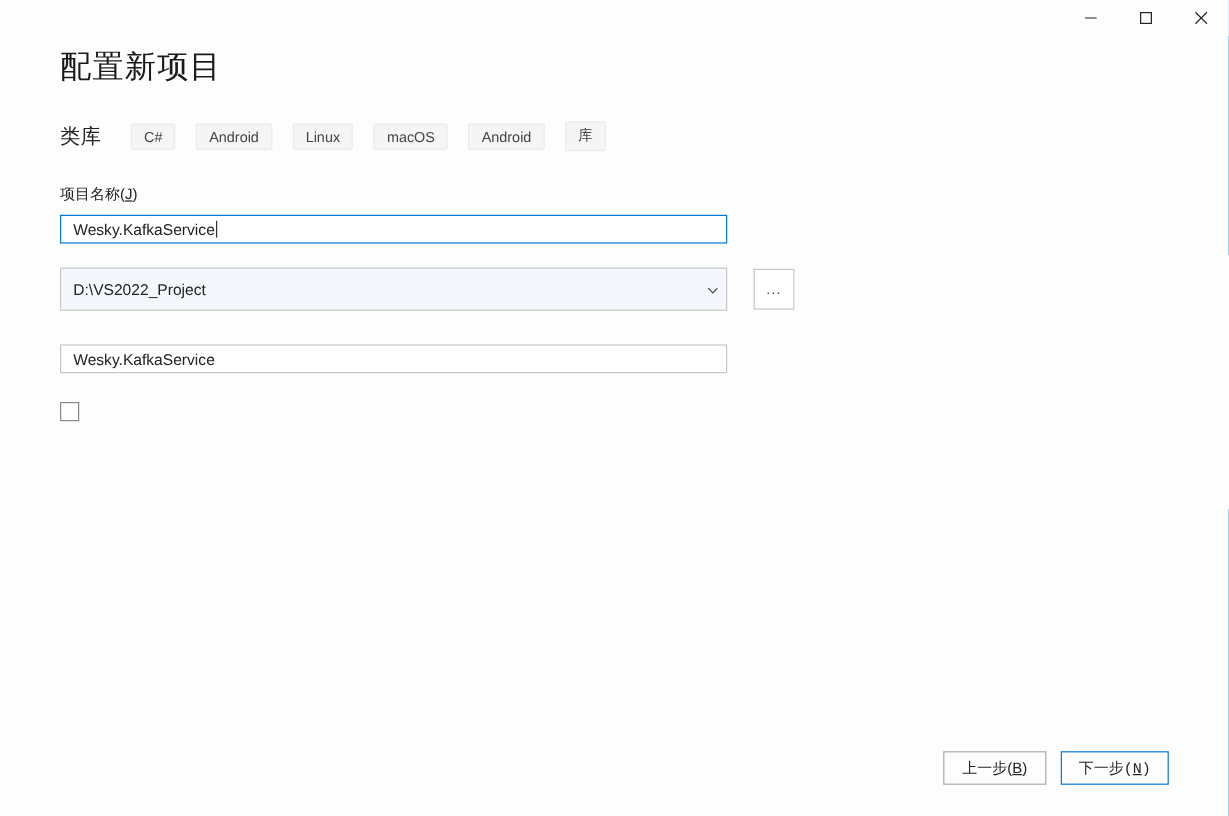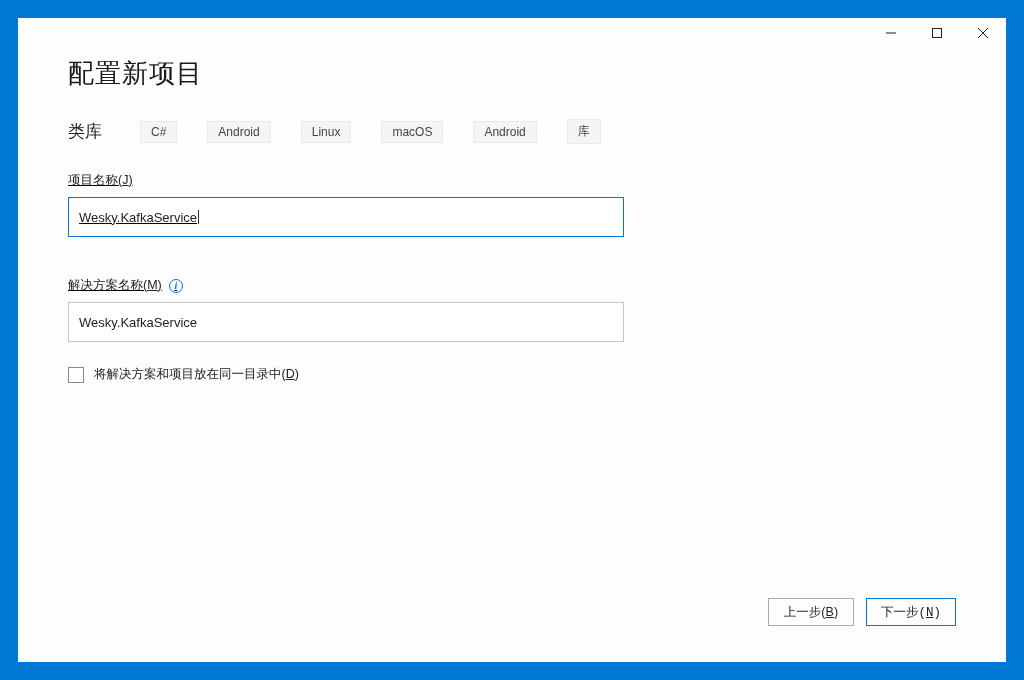--- a/index.html
+++ b/index.html
@@ -8,21 +8,21 @@
       background: #0078d4;
       width: 1024px;
       height: 680px;
       overflow: hidden;
       position: relative;
     }
     .outer-border {
       position: absolute;
       top: 0; left: 0; right: 0; bottom: 0;
       background: #0078d4;
-      padding: 18px;
+      padding: 0;
     }
     .window {
       background: #fdfdfd;
       width: 100%;
       height: 100%;
       display: flex;
       flex-direction: column;
       position: relative;
     }
     .titlebar {
@@ -58,51 +58,50 @@
     .page-title {
       font-size: 26px;
       font-weight: 400;
       color: #1a1a1a;
       margin-bottom: 28px;
       letter-spacing: 1px;
     }
     .filters-row {
       display: flex;
       align-items: center;
-      gap: 30px;
+      gap: 17px;
       margin-bottom: 28px;
     }
     .filter-label {
       font-size: 17px;
       color: #222;
       margin-right: 8px;
     }
     .pill {
       font-size: 12px;
       color: #444;
       background: #f5f5f5;
       border: 1px solid #eaeaea;
       padding: 3px 10px;
       border-radius: 2px;
     }
     .form-group {
       margin-bottom: 20px;
       width: 556px;
-      text-decoration: underline;
     }
     .field-label {
       font-size: 12.5px;
       color: #222;
       margin-bottom: 8px;
       display: block;
     }
     .field-label .access { text-decoration: underline; }
     .text-input {
       width: 100%;
-      height: 40px;
+      height: 24px;
       padding: 0 10px;
       font-size: 13px;
       border: 1px solid #0078d4;
       background: #fff;
       outline: none;
       color: #222;
     }
     .text-input.plain {
       border: 1px solid #c7c7c7;
     }
@@ -175,21 +174,21 @@
       border: 1px solid #888;
       background: #fff;
     }
     .checkbox-label {
       font-size: 12.5px;
       color: #222;
     }
     .checkbox-label .access { text-decoration: underline; }
     .footer {
       position: absolute;
-      bottom: 36px;
+      bottom: 26px;
       right: 50px;
       display: flex;
       gap: 12px;
     }
     .footer-btn {
       min-width: 86px;
       height: 28px;
       padding: 0 14px;
       font-size: 12.5px;
       background: #fdfdfd;
@@ -254,38 +253,40 @@
         <label class="field-label">
           <span>项目名称(</span><span class="access">J</span><span>)</span>
         </label>
         <div class="text-input" style="display:flex;align-items:center;">
           <span>Wesky.KafkaService</span>
             <span class="caret"></span>
         </div>
       </div>
 
       <div class="form-group" style="width:auto;">
+        <div class="location-row">
+          <div class="combo-wrap">
+            <input class="combo-input" type="text" value="D:\VS2022_Project" style="">
+            <span class="combo-arrow">
+              <svg width="8" height="5" viewBox="0 0 8 5">
+                  <path d="M0 0 L4 4 L8 0" fill="none" stroke="currentColor" stroke-width="1"></path>
+                </svg>
+            </span>
+          </div>
+          <button class="browse-btn">...</button>
+        </div>
       </div>
 
       <div class="form-group">
-        <div class="label-row">
-          <label class="field-label" style="margin-bottom:0;">
-            <span>解决方案名称(</span><span class="access">M</span><span>)</span>
-          </label>
-          <span class="info-icon">i</span>
-        </div>
         <div style="height:8px;"></div>
         <input class="text-input plain" type="text" value="Wesky.KafkaService" style="">
       </div>
 
       <div class="checkbox-row">
         <div class="checkbox"></div>
-        <span class="checkbox-label">
-          <span>将解决方案和项目放在同一目录中(</span><span class="access">D</span><span>)</span>
-        </span>
       </div>
 
       <div class="footer">
         <button class="footer-btn">
           <span>上一步(</span><span class="access">B</span><span>)</span>
         </button>
         <button class="footer-btn primary">
           <span>下一步(</span><span class="access">N</span><span>)</span>
         </button>
       </div>

